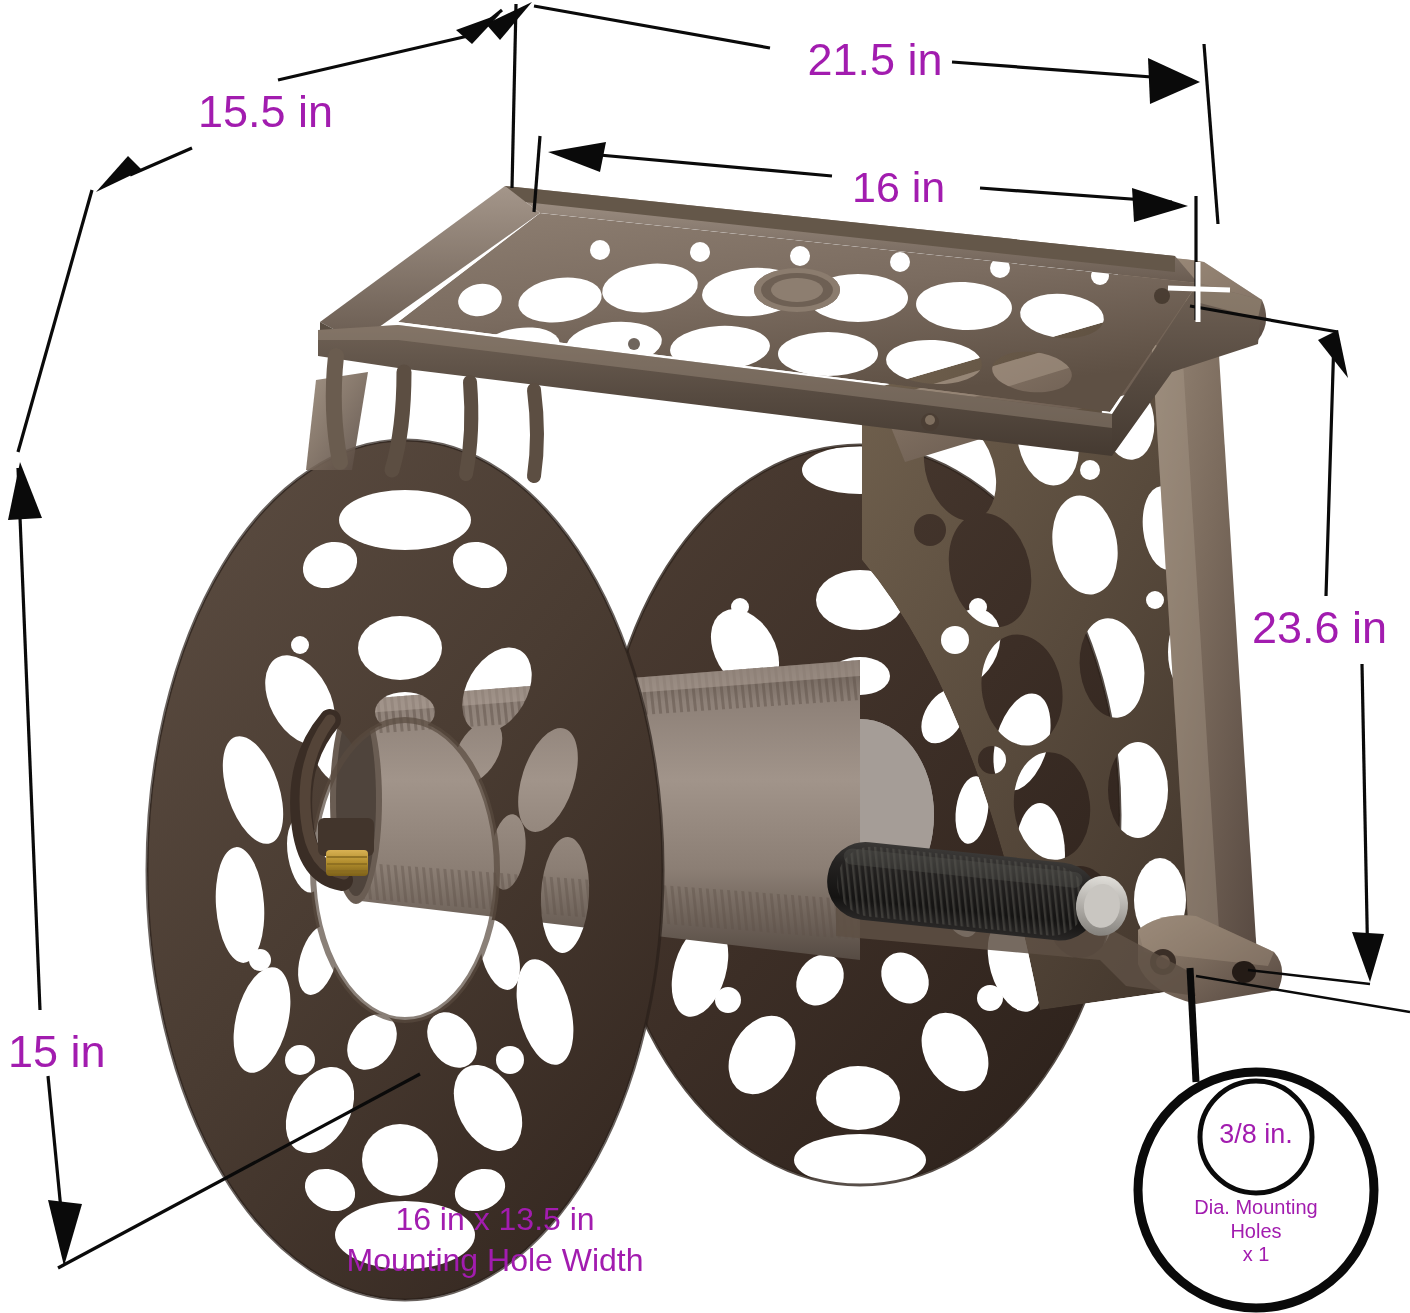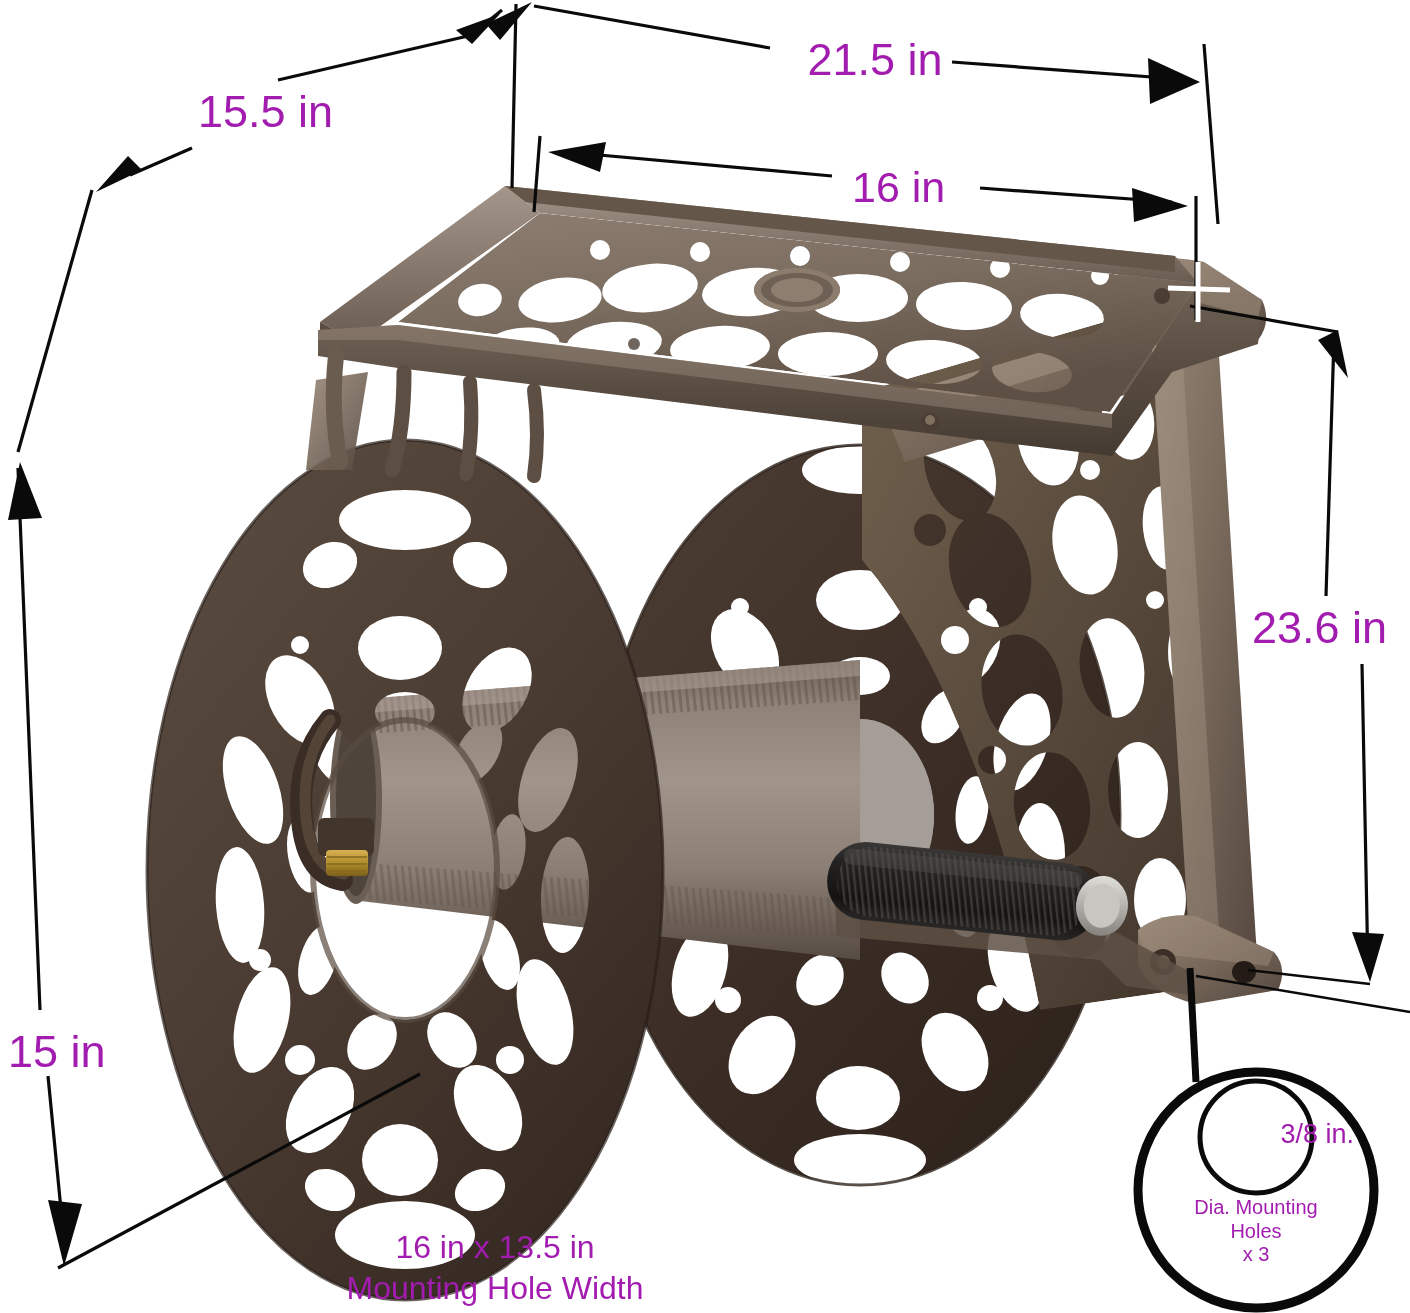--- a/index.html
+++ b/index.html
@@ -34,22 +34,22 @@
     font-weight: 400;
     white-space: pre;
     line-height: 1.08;
     z-index: 4;
   }
   .dt-15-5  { left: 198px;  top: 88px;  font-size: 45px; }
   .dt-21-5  { left: 640px;  top: 36px;  font-size: 45px; text-align: center; width: 470px; }
   .dt-16    { left: 852px;  top: 164px; font-size: 43px; }
   .dt-13-5  { left: 1252px; top: 604px; font-size: 45px; }
   .dt-15    { left: 8px;    top: 1028px; font-size: 45px; }
-  .dt-mount { left: 330px;  top: 1199px; font-size: 32px; text-align: center; width: 330px; line-height: 1.28; margin-top: 28px; }
-  .dt-callout-main { left: 1158px; top: 1120px; font-size: 27px; text-align: right; width: 196px; }
+  .dt-mount { left: 330px;  top: 1199px; font-size: 32px; text-align: center; width: 330px; line-height: 1.28; }
+  .dt-callout-main { left: 1158px; top: 1120px; font-size: 27px; text-align: center; width: 196px; }
   .dt-callout-sub  { left: 1148px; top: 1196px; font-size: 20px; text-align: center; width: 216px; line-height: 1.18; }
 </style>
 </head>
 <body>
 
 <div id="stage">
 
   <svg id="artboard" viewBox="0 0 1410 1313">
     <defs>
       <linearGradient id="gShelfTop" x1="0" y1="0" x2="0.4" y2="1">
@@ -455,15 +455,15 @@
   <div class="dimtext dt-16">16 in</div>
 
   <div class="dimtext dt-13-5">23.6 in</div>
 
   <div class="dimtext dt-15">15 in</div>
 
   <div class="dimtext dt-mount"><span>16 in x 13.5 in</span><br><span>Mounting Hole Width</span></div>
 
   <div class="dimtext dt-callout-main">3/8 in.</div>
 
-  <div class="dimtext dt-callout-sub"><span>Dia. Mounting</span><br><span>Holes</span><br><span>x 3</span></div>
+  <div class="dimtext dt-callout-sub"><span>Dia. Mounting</span><br><span>Holes</span><br><span>x 1</span></div>
 
 </div>
 
 </body></html>

